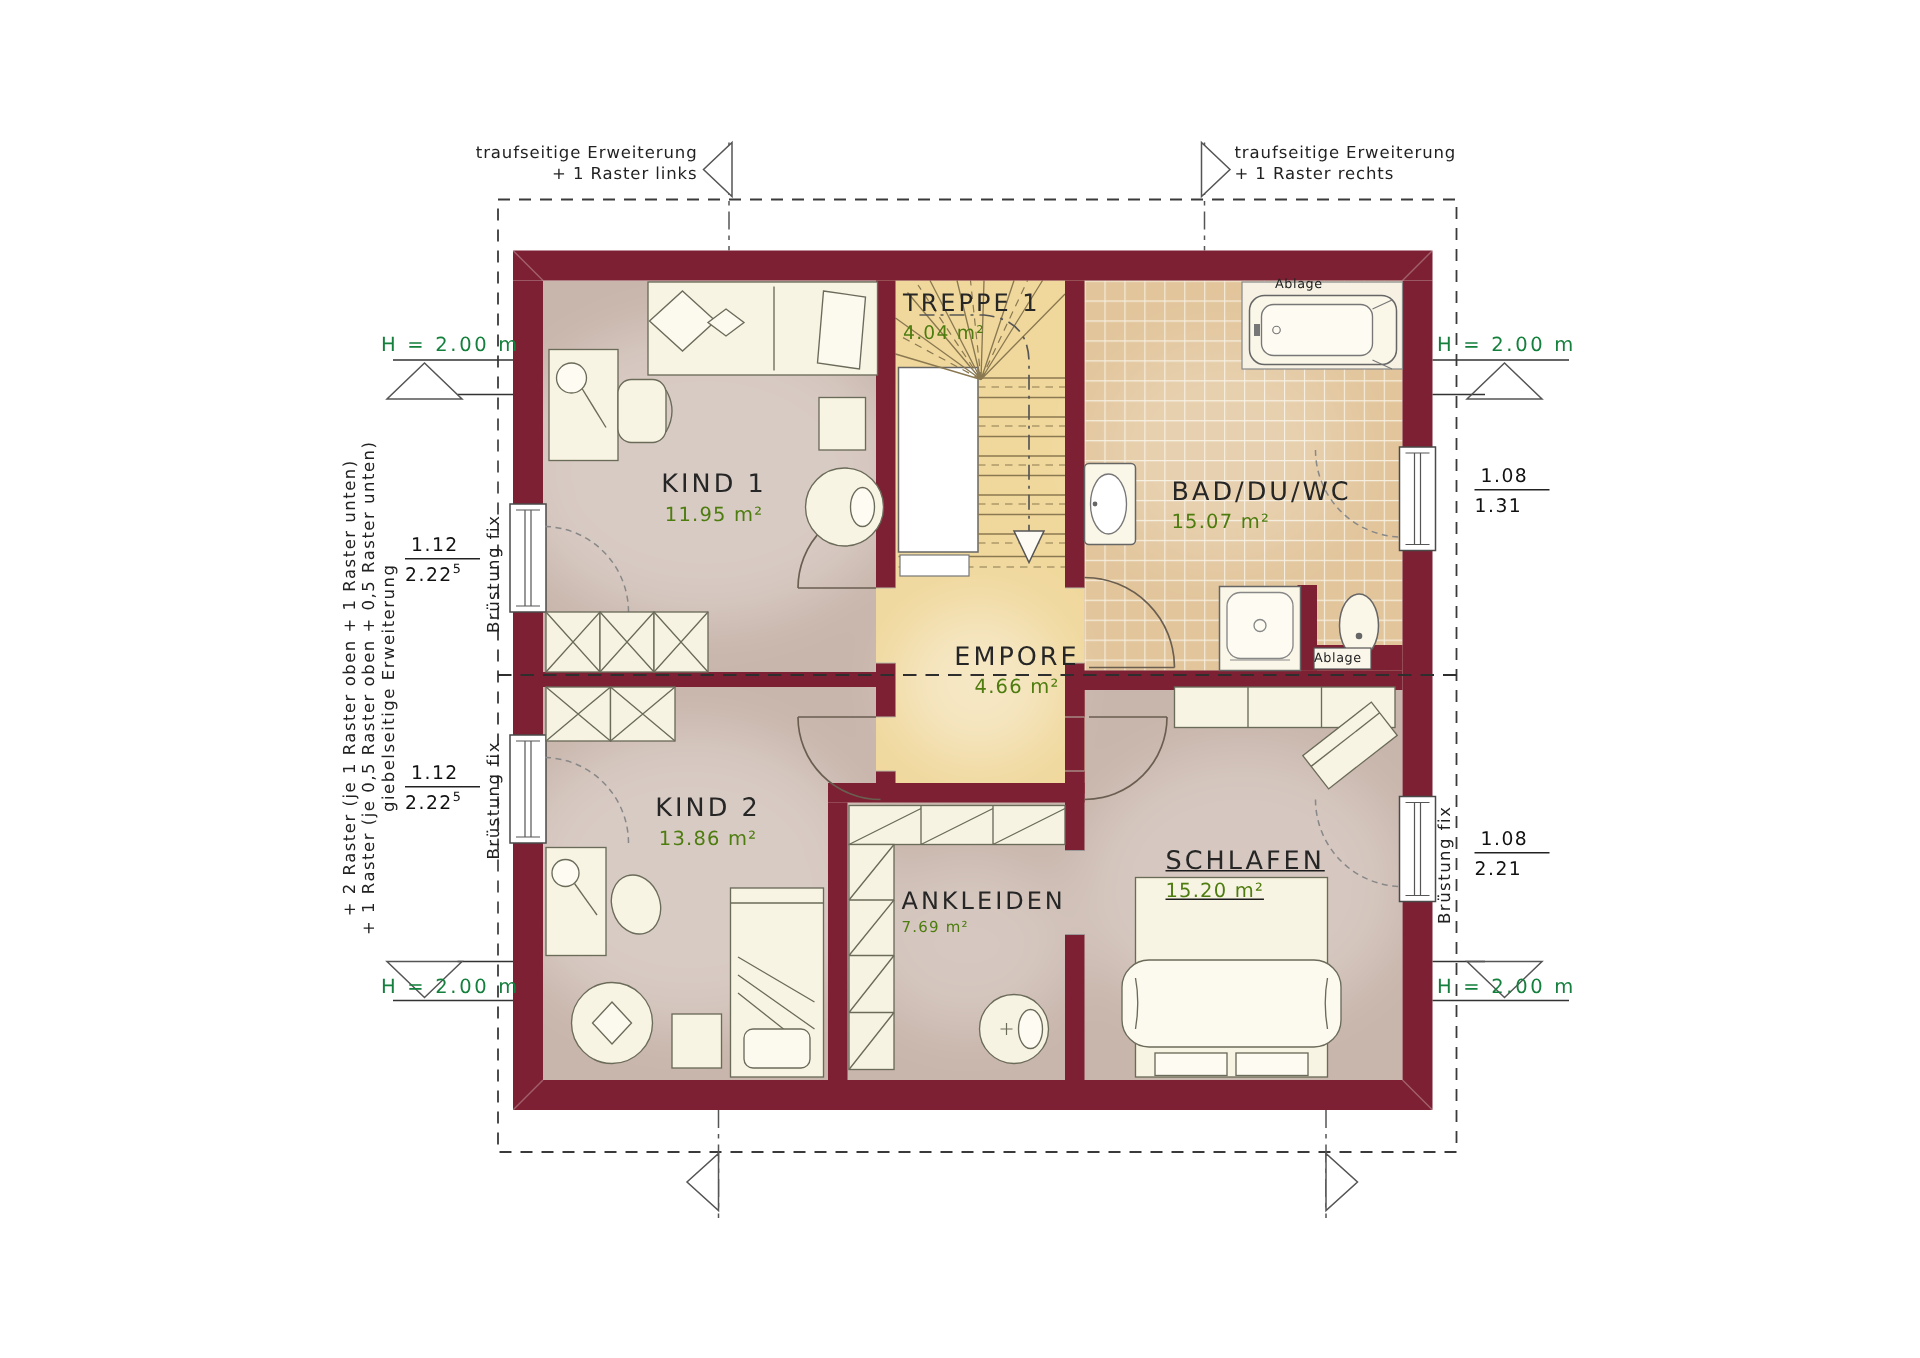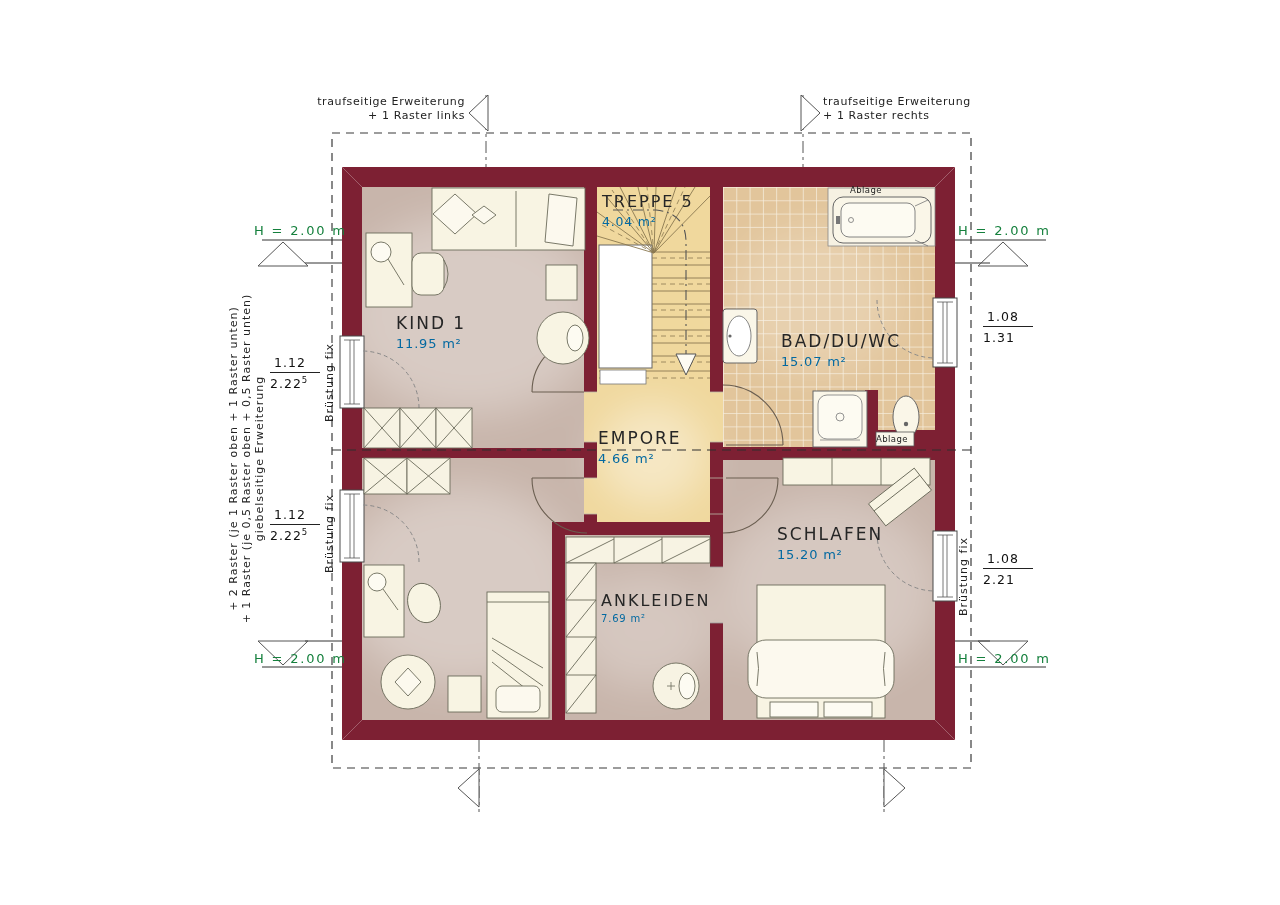--- a/index.html
+++ b/index.html
@@ -2,23 +2,23 @@
 <html><head>
 <meta charset="utf-8">
 <style>
   html,body{margin:0;padding:0;background:#ffffff;}
   #canvas{position:relative;width:1048px;height:905px;background:#fff;overflow:hidden;
           font-family:"DejaVu Sans","Liberation Sans",sans-serif;color:#1c1c1c;}
   #drawing{position:absolute;left:0;top:0;}
   .lbl{position:absolute;white-space:nowrap;}
   .ann{font-size:11px;letter-spacing:.6px;line-height:14px;color:#222;}
   .hlabel{font-size:13px;letter-spacing:1.8px;color:#15803d;text-align:center;}
-  .room{}
+  .room{text-align:center;}
   .room-name{font-size:17px;letter-spacing:2px;color:#262626;}
-  .room-area{font-size:13px;letter-spacing:.8px;color:#0369a1;margin-top:3px;}
+  .room-area{font-size:13px;letter-spacing:.8px;color:#4d7c0f;margin-top:3px;}
   .room.leftal{text-align:left;}
   .vlabel{font-size:11px;letter-spacing:1px;color:#222;text-align:center;transform:rotate(-90deg);}
   .dim{width:50px;font-size:12.5px;letter-spacing:1px;color:#111;}
   .dim .num{display:block;border-bottom:1.2px solid #222;padding:0 4px 2px;}
   .dim .den{display:block;padding-top:2px;}
   .dim sup{font-size:8.5px;}
   .tiny{font-size:8.5px;letter-spacing:.4px;color:#222;}
 </style>
 </head>
 <body>
@@ -257,36 +257,40 @@
   <div class="lbl hlabel" style="left:254px;top:223px;width:88px;">H = 2.00 m</div>
   <div class="lbl hlabel" style="left:958px;top:223px;width:88px;">H = 2.00 m</div>
   <div class="lbl hlabel" style="left:254px;top:651px;width:88px;">H = 2.00 m</div>
   <div class="lbl hlabel" style="left:958px;top:651px;width:88px;">H = 2.00 m</div>
 
   <div class="lbl room" style="left:396px;top:313px;width:160px;">
     <div class="room-name">KIND 1</div>
     <div class="room-area">11.95 m²</div>
   </div>
   <div class="lbl room leftal" style="left:602px;top:192px;width:120px;">
-    <div class="room-name" style="font-size:16px;">TREPPE 5</div>
+    <div class="room-name" style="font-size:16px;">TREPPE 1</div>
     <div class="room-area" style="font-size:12.5px;">4.04 m²</div>
   </div>
-  <div class="lbl room leftal" style="left:781px;top:331px;width:160px;">
+  <div class="lbl room leftal" style="left:781px;top:318px;width:160px;">
     <div class="room-name">BAD/DU/WC</div>
     <div class="room-area">15.07 m²</div>
   </div>
   <div class="lbl room" style="left:598px;top:428px;width:160px;">
     <div class="room-name">EMPORE</div>
     <div class="room-area">4.66 m²</div>
   </div>
+  <div class="lbl room" style="left:392px;top:529px;width:160px;">
+    <div class="room-name">KIND 2</div>
+    <div class="room-area">13.86 m²</div>
+  </div>
   <div class="lbl room leftal" style="left:601px;top:591px;width:150px;">
     <div class="room-name" style="font-size:16px;">ANKLEIDEN</div>
     <div class="room-area" style="font-size:10px;">7.69 m²</div>
   </div>
-  <div class="lbl room leftal" style="left:777px;top:524px;width:150px;">
+  <div class="lbl room leftal" style="left:777px;top:564px;width:150px;text-decoration:underline;">
     <div class="room-name">SCHLAFEN</div>
     <div class="room-area">15.20 m²</div>
   </div>
 
   <div class="lbl vlabel" style="left:269px;top:376px;width:120px;height:13px;">Brüstung fix</div>
   <div class="lbl vlabel" style="left:269px;top:527px;width:120px;height:13px;">Brüstung fix</div>
   <div class="lbl vlabel" style="left:903px;top:570px;width:120px;height:13px;">Brüstung fix</div>
 
   <div class="lbl vlabel" style="left:159px;top:452px;width:200px;height:13px;font-size:11px;">giebelseitige Erweiterung</div>
   <div class="lbl vlabel" style="left:81px;top:452px;width:330px;height:13px;font-size:11px;">+ 1 Raster (je 0,5 Raster oben + 0,5 Raster unten)</div>

